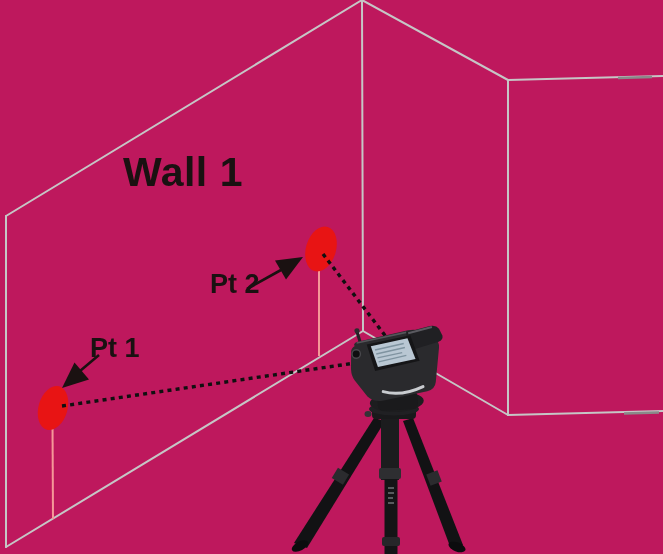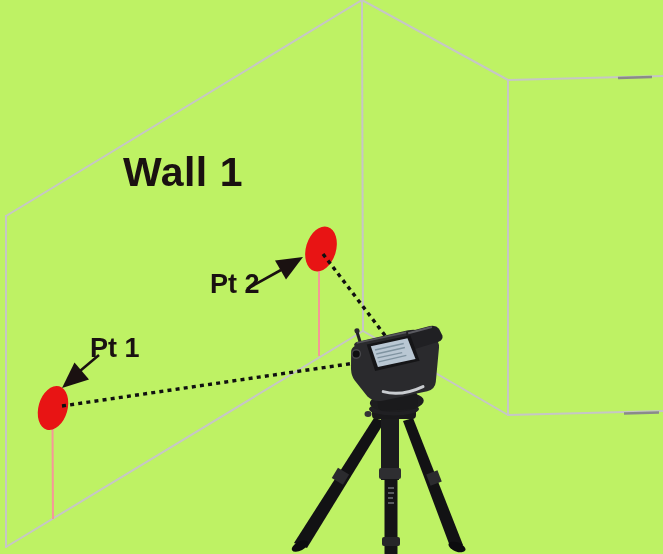--- a/index.html
+++ b/index.html
@@ -1,19 +1,19 @@
 <!DOCTYPE html>
 <html><head>
 <meta charset="utf-8">
 <style>
   html,body{margin:0;padding:0;background:#ffffff;}
   .stage{
     position:relative;
     width:663px;height:554px;
-    background:#bef264;
+    background:#be185d;
     overflow:hidden;
     font-family:"Liberation Sans", sans-serif;
   }
   .stage svg{position:absolute;left:0;top:0;display:block;}
   text{font-family:"Liberation Sans", sans-serif;}
   .wall-label{font-size:41px;font-weight:700;letter-spacing:0.5px;}
   .pt-label{font-size:27px;font-weight:700;}
 </style>
 </head>
 <body>

